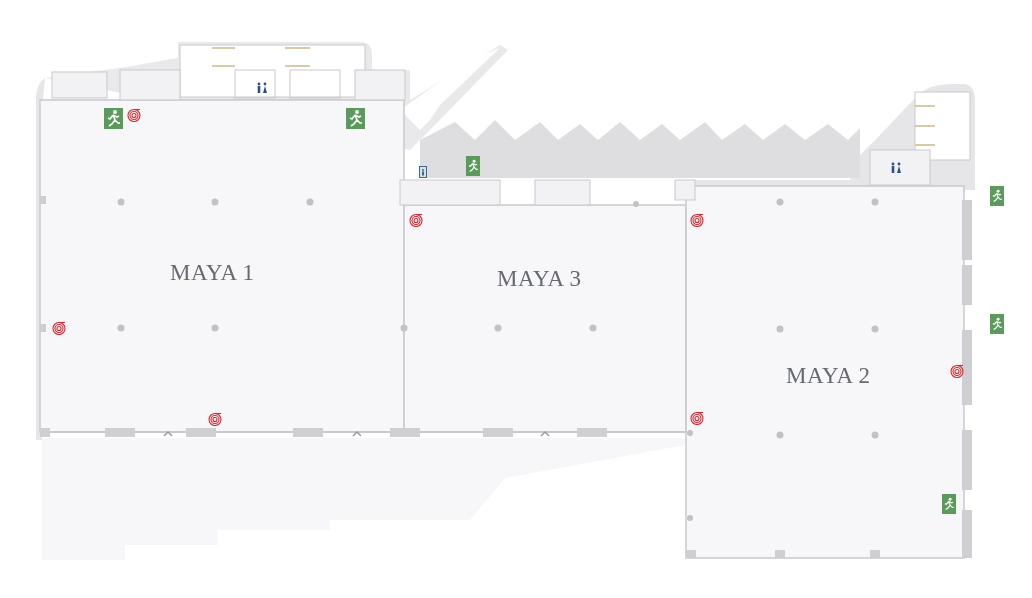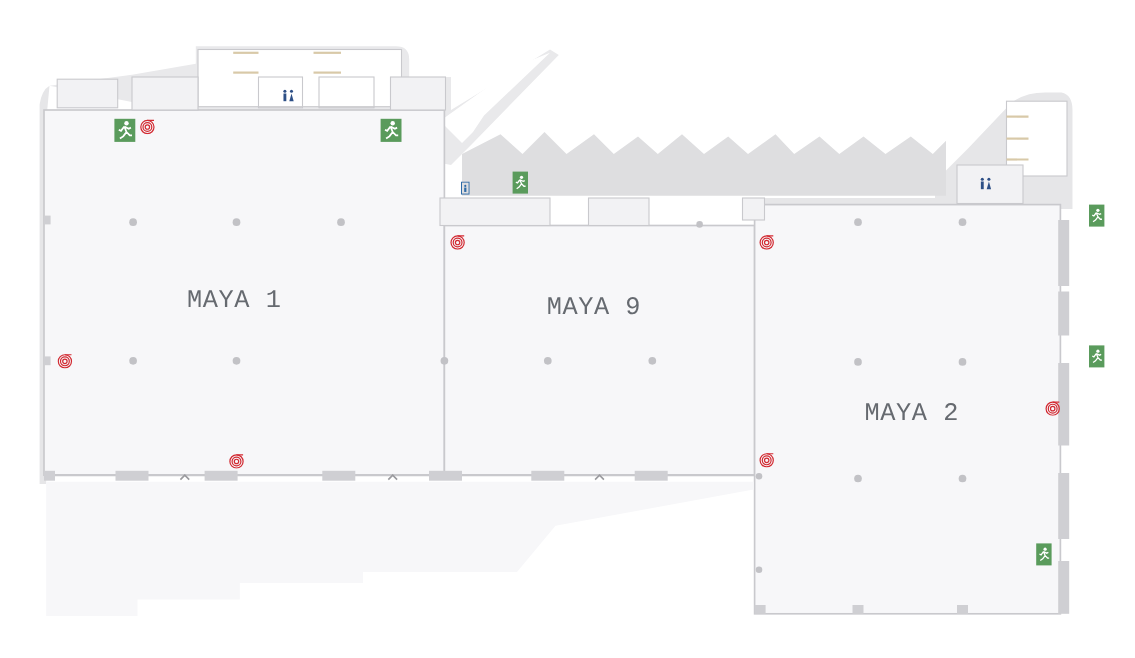--- a/index.html
+++ b/index.html
@@ -1,18 +1,18 @@
 <!DOCTYPE html>
 <html><head>
 <meta charset="utf-8">
 <style>
   html,body{margin:0;padding:0;background:#ffffff;}
   body{width:1032px;height:598px;position:relative;overflow:hidden;font-family:"Liberation Sans",sans-serif;}
   #map{position:absolute;left:0;top:0;width:1032px;height:598px;}
-  .label{position:absolute;font-family:Liberation Mono, monospace;font-size:23px;color:#666a70;font-weight:normal;letter-spacing:0.5px;white-space:nowrap;}
+  .label{position:absolute;font-family:Liberation Serif, serif;font-size:23px;color:#666a70;font-weight:normal;letter-spacing:0.5px;white-space:nowrap;}
   .room{cursor:pointer;}
   .icon{position:absolute;}
   .exit{width:19px;height:21px;background:#5a9b5c;}
   .hose{width:14px;height:14px;}
   .wc{width:14px;height:12px;}
   .lift{width:8px;height:12px;}
 </style>
 </head>
 <body>
 
@@ -113,21 +113,21 @@
     <circle cx="780" cy="329" r="3.5"></circle>
     <circle cx="875" cy="329" r="3.5"></circle>
     <circle cx="780" cy="435" r="3.5"></circle>
     <circle cx="875" cy="435" r="3.5"></circle>
     <circle cx="690" cy="433" r="3"></circle>
     <circle cx="690" cy="518" r="3"></circle>
   </g>
 </svg>
 
 <div class="label" style="left:170px;top:260px;">MAYA 1</div>
-<div class="label" style="left:497px;top:266px;">MAYA 9</div>
+<div class="label" style="left:497px;top:266px;">MAYA 3</div>
 <div class="label" style="left:786px;top:363px;">MAYA 2</div>
 
 <div class="icon exit" style="left:104px;top:108px;">
   <svg width="19" height="21" viewBox="0 0 19 21">
       <circle cx="11" cy="4" r="2" fill="#fff"></circle>
       <path d="M9 7 L6 11 L4 10 M9 7 L11 12 L8 16 L5 18 M11 12 L14 15 L16 15 M9 7 L13 9 L15 8" stroke="#fff" stroke-width="1.6" fill="none"></path>
     </svg>
 </div>
 <div class="icon exit" style="left:346px;top:108px;">
   <svg width="19" height="21" viewBox="0 0 19 21">

